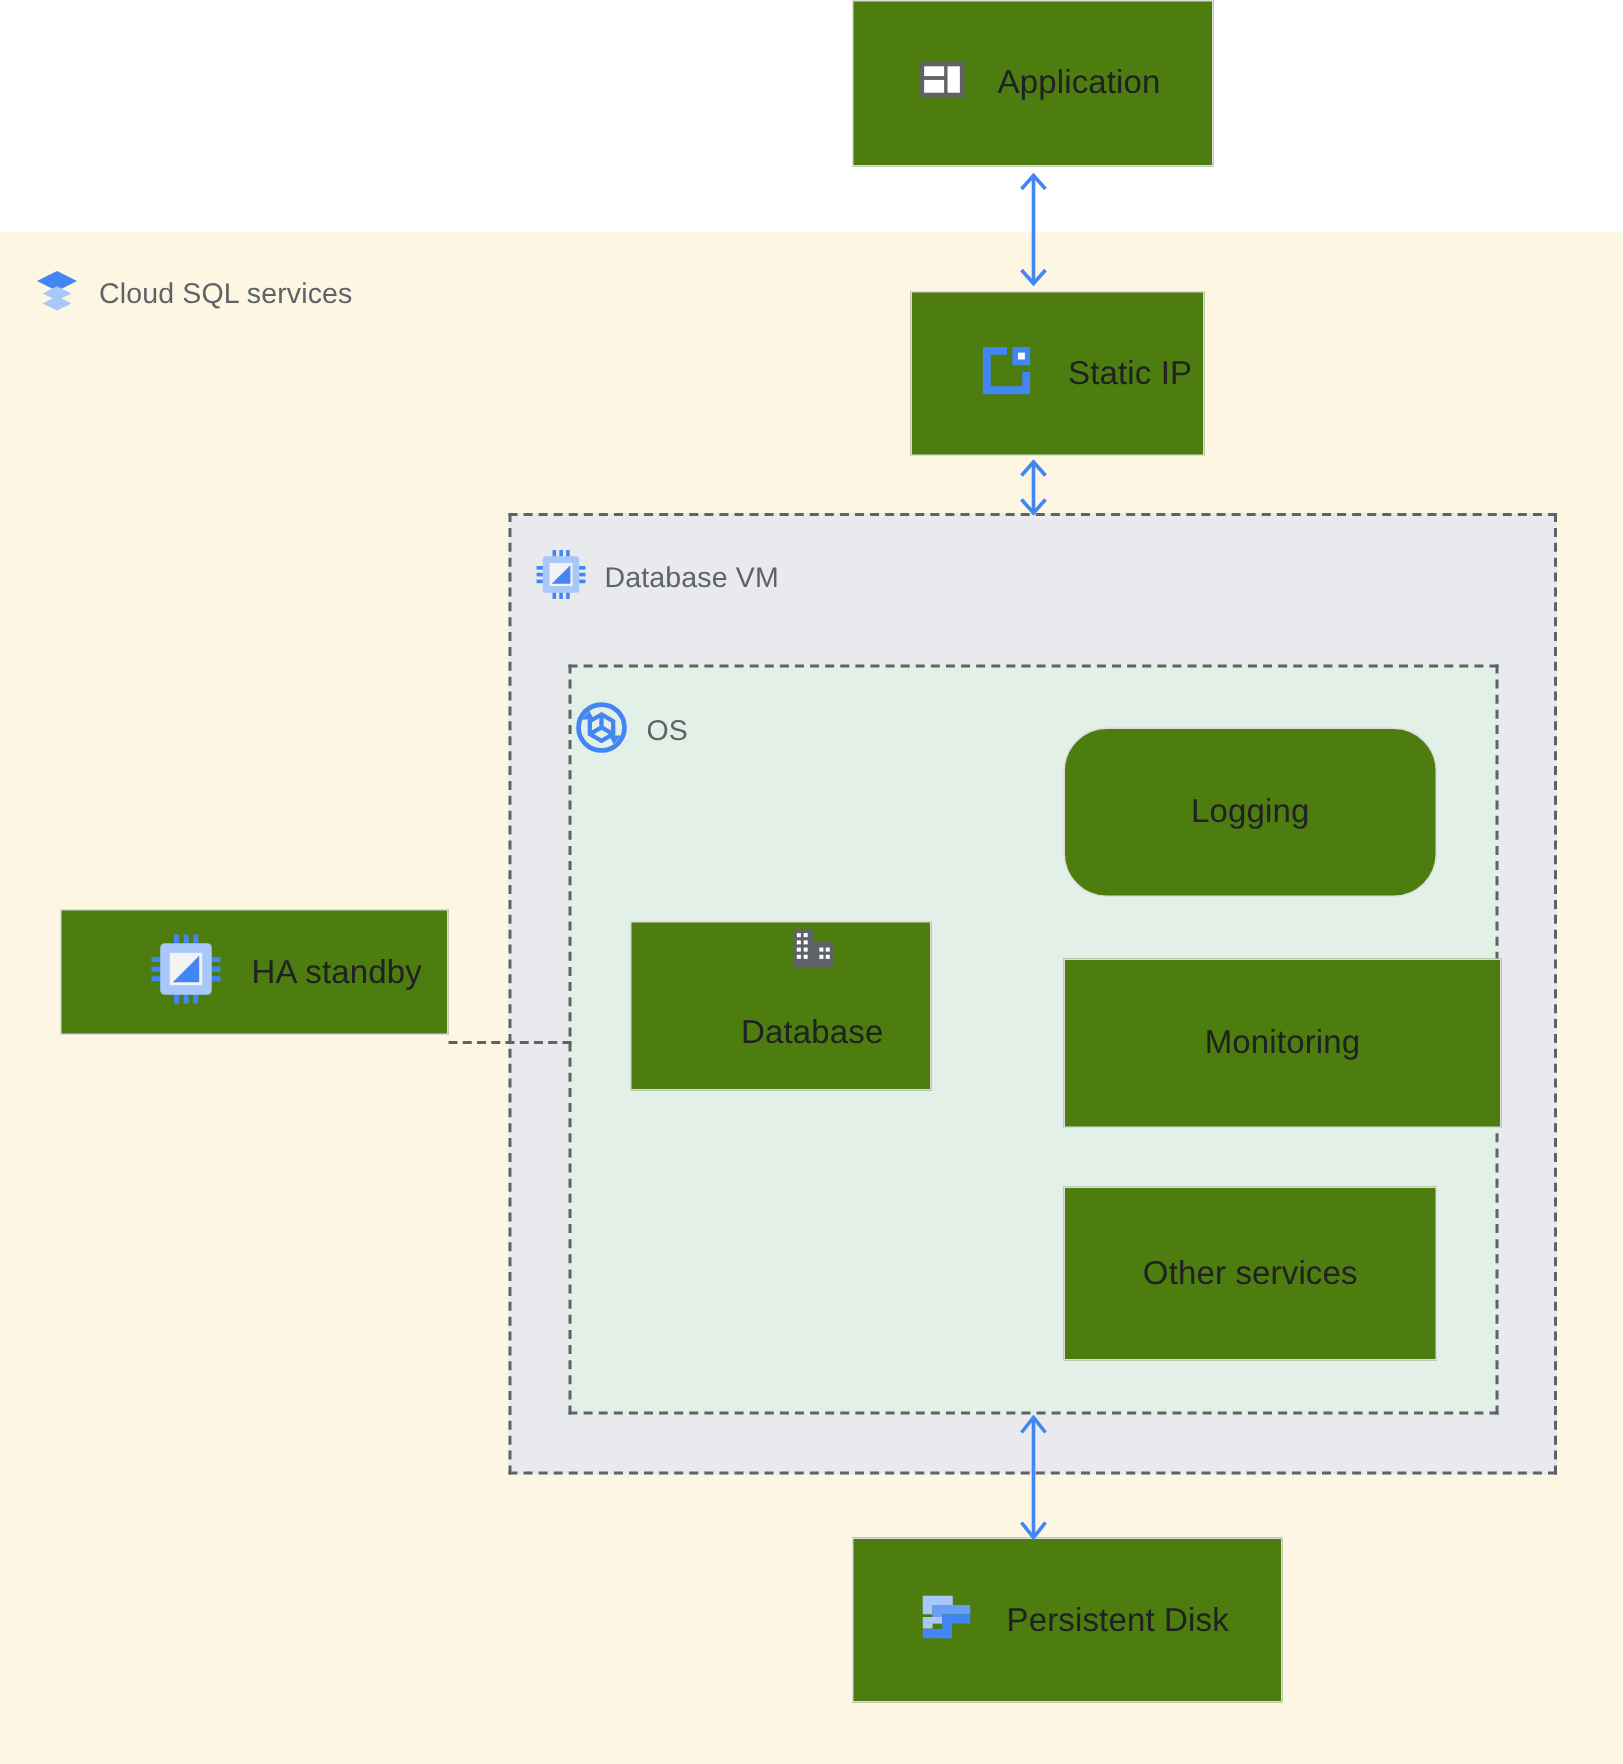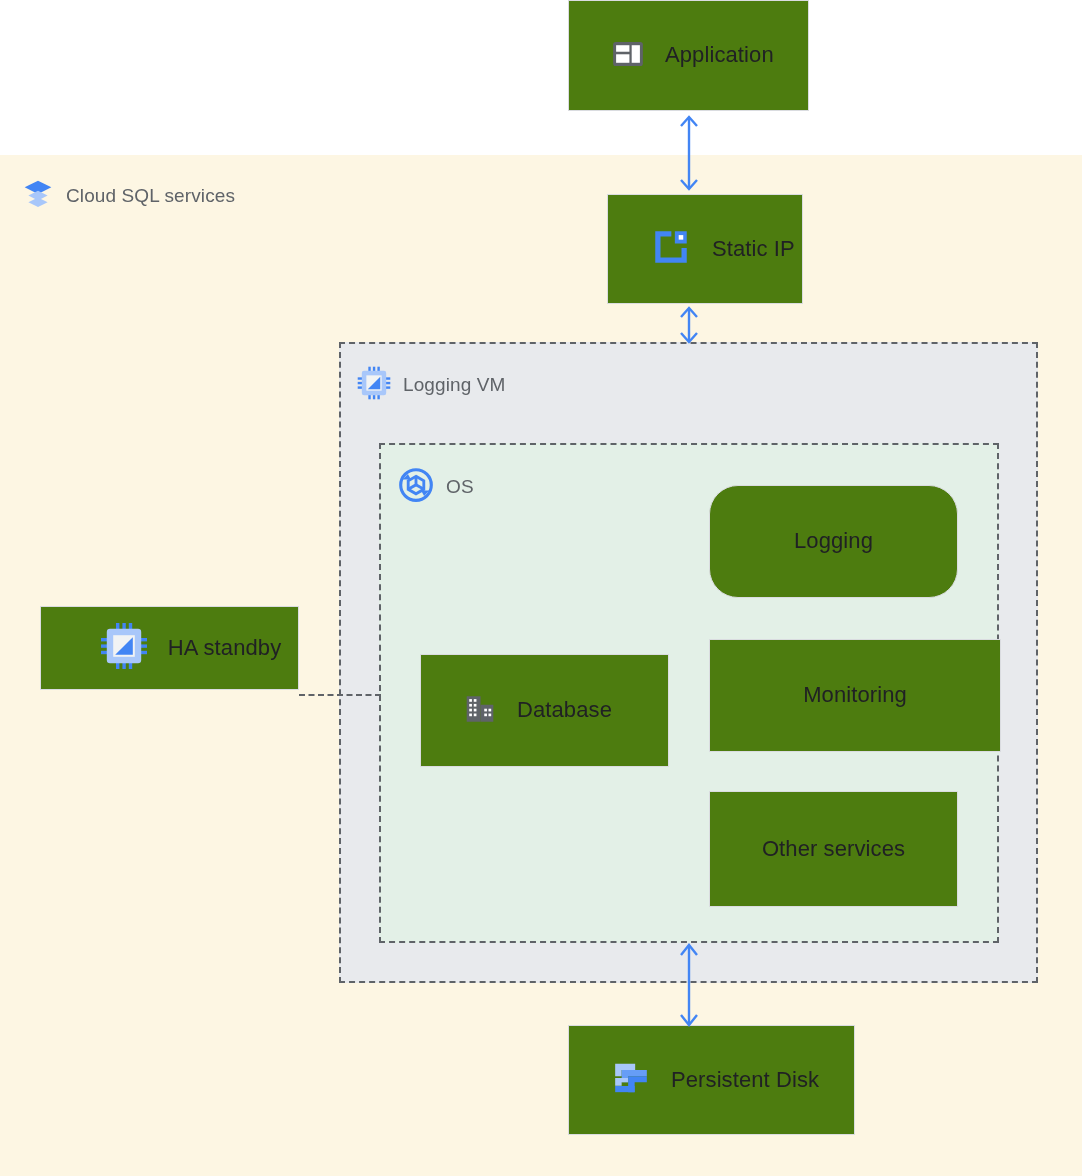--- a/index.html
+++ b/index.html
@@ -95,29 +95,29 @@
   }
   .dashed-link {
     position: absolute;
     border-top: 2px dashed #5f6368;
   }
 
   
   #node-application { left: 568px; top: 0px;    width: 241px; height: 111px; }
   #node-staticip    { left: 595px; top: 194px;  width: 196px; height: 110px; margin-left: 12px; }
   #node-logging     { left: 709px; top: 485px;  width: 249px; height: 113px; border-radius: 29px; }
-  #node-database    { left: 420px; top: 654px;  width: 249px; height: 113px; }
+  #node-database    { left: 420px; top: 614px;  width: 201px; height: 113px; flex-direction: column; }
   #node-monitoring  { left: 709px; top: 639px;  width: 292px; height: 113px; }
   #node-otherserv   { left: 709px; top: 791px;  width: 249px; height: 116px; }
   #node-hastandby   { left: 40px;  top: 606px;  width: 259px; height: 84px; justify-content: center; }
   #node-pdisk       { left: 568px; top: 1025px; width: 287px; height: 110px; }
 
   #label-cloudsql { left: 22px;  top: 178px; }
   #label-vm       { left: 357px; top: 366px; }
-  #label-os       { left: 398px; top: 467px; text-align: center; }
+  #label-os       { left: 383px; top: 467px; text-align: center; }
 
   #label-vm .region-label-text,
   #label-os .region-label-text { font-size: 19px; }
 </style>
 </head>
 <body>
 
 <div id="canvas">
 
   <div class="region-cloudsql"></div>
@@ -150,21 +150,21 @@
           <rect x="0.5" y="14.4" width="3.2" height="1.7"></rect>
           <rect x="20.3" y="8" width="3.2" height="1.7"></rect>
           <rect x="20.3" y="11.2" width="3.2" height="1.7"></rect>
           <rect x="20.3" y="14.4" width="3.2" height="1.7"></rect>
         </g>
         <rect x="3.4" y="3.4" width="17.2" height="17.2" rx="1.6" fill="#a8c7fa"></rect>
         <rect x="6.6" y="6.6" width="10.8" height="10.8" fill="#f1f3f4"></rect>
         <polygon points="7.6,16.4 16.4,16.4 16.4,7.6" fill="#4285f4"></polygon>
       </svg>
     </span>
-    <span class="region-label-text">Logging VM</span>
+    <span class="region-label-text">Database VM</span>
   </div>
 
   <div class="box-os"></div>
 
   <div class="region-label" id="label-os">
     <span class="node-icon">
       <svg width="36" height="36" viewBox="0 0 24 24">
         <circle cx="12" cy="12" r="10.2" fill="none" stroke="#4285f4" stroke-width="2.1"></circle>
         <path d="M12 6.2 L17.2 9.2 L17.2 14.9 L12 17.9 L6.8 14.9 L6.8 9.2 Z" fill="none" stroke="#4285f4" stroke-width="1.9"></path>
         <path d="M12 6.2 L12 11.9 L6.8 14.9" fill="none" stroke="#4285f4" stroke-width="1.9"></path>

